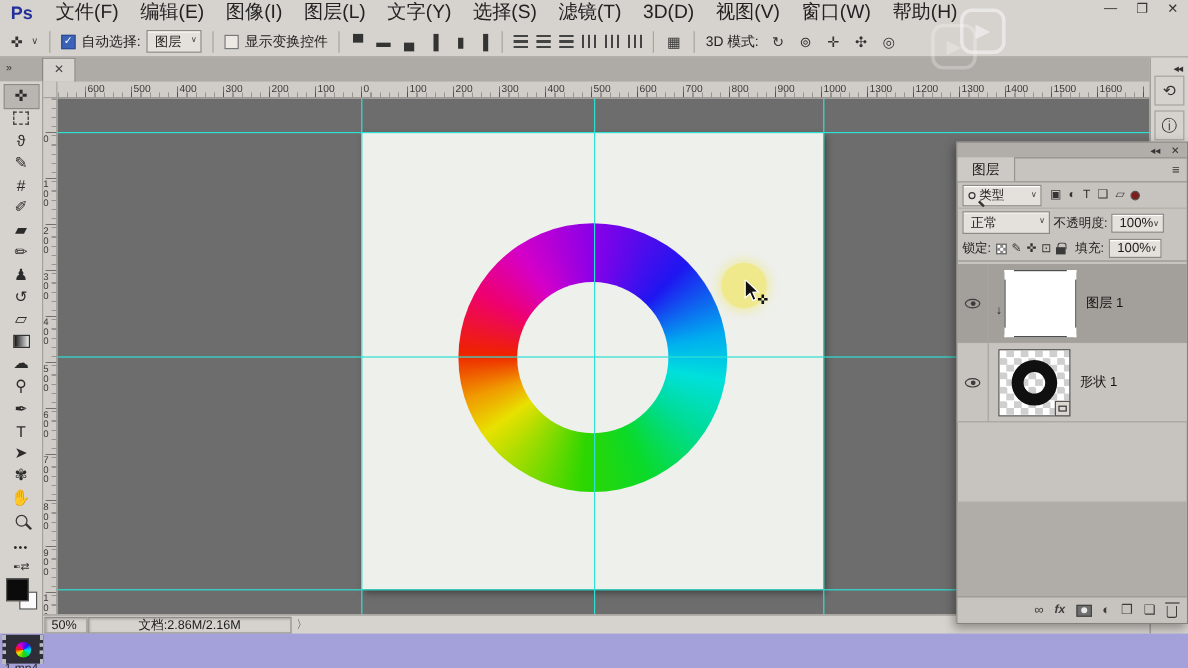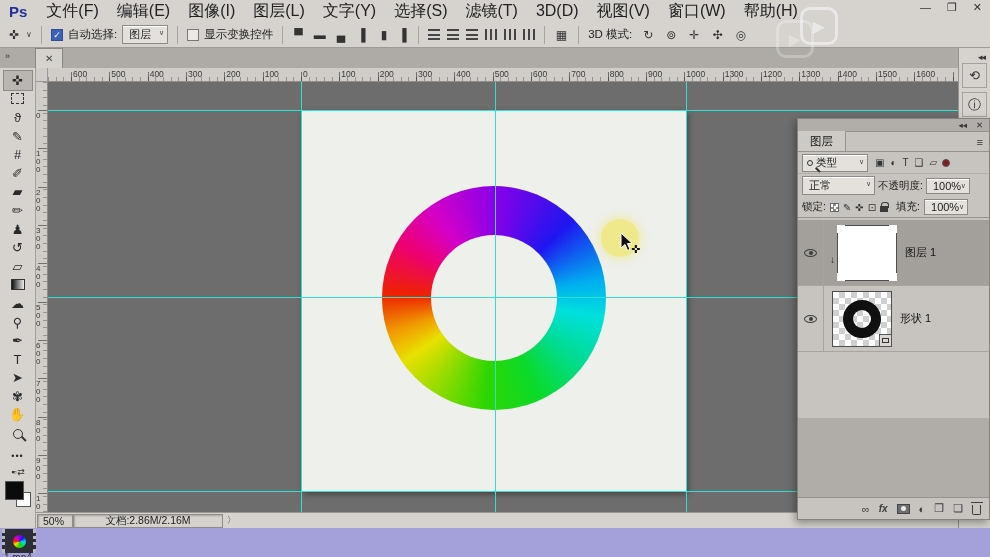--- a/index.html
+++ b/index.html
@@ -114,21 +114,21 @@
 .lb-ic{font-size:11px;color:#3d3d3d;flex:none}
 .lb-fx{font-style:italic;font-weight:bold;font-size:10px}
 .ic-mask{position:relative;width:13px;height:10px;background:#6e6e6e;border:1px solid #444}
 .ic-mask::after{content:'';position:absolute;left:3px;top:1.5px;width:5px;height:5px;border-radius:50%;background:#e8e8e8}
 .ic-trash{position:relative;width:9px;height:10px;border:1px solid #3d3d3d;border-top:none;border-radius:0 0 2px 2px;margin-top:2px}
 .ic-trash::before{content:'';position:absolute;left:-2.5px;top:-3px;width:12px;height:1.5px;background:#3d3d3d}
 
 #statusbar{left:35px;top:512px;width:923px;height:16px;background:#d6d3ce;border-top:1px solid #9a9792;z-index:19;display:flex;align-items:center;font-size:10.5px}
 .sunk{height:14px;margin-top:0;border:1px solid #908d88;box-shadow:inset 1px 1px 2px rgba(0,0,0,.22);display:flex;align-items:center;padding:0 5px;background:#d6d3ce}
 #zoom-field{width:36px;margin-left:2px}
-#doc-field{width:150px;justify-content:center;gap:6px}
+#doc-field{width:170px;justify-content:center;gap:6px}
 #doc-arrow{margin-left:4px;font-size:9px;color:#333}
 
 #videobar{left:0;top:528px;width:990px;height:29px;background:#a3a0da;z-index:80}
 #vthumb{position:absolute;left:2px;top:1px;width:34px;height:24px;background:#2e2e38;border-left:3px dotted #b9b9c2;border-right:3px dotted #b9b9c2;display:flex;align-items:center;justify-content:center}
 #vthumb .vwheel{width:13px;height:13px;border-radius:50%}
 #vfile{position:absolute;left:4px;top:24px;font-size:10px;color:#2c2c2c}
 
 .wm{position:absolute;display:flex;align-items:center;gap:6px;z-index:70;pointer-events:none}
 #wm1{left:800px;top:7px}
 #wm2{left:776px;top:20px;opacity:.5}

